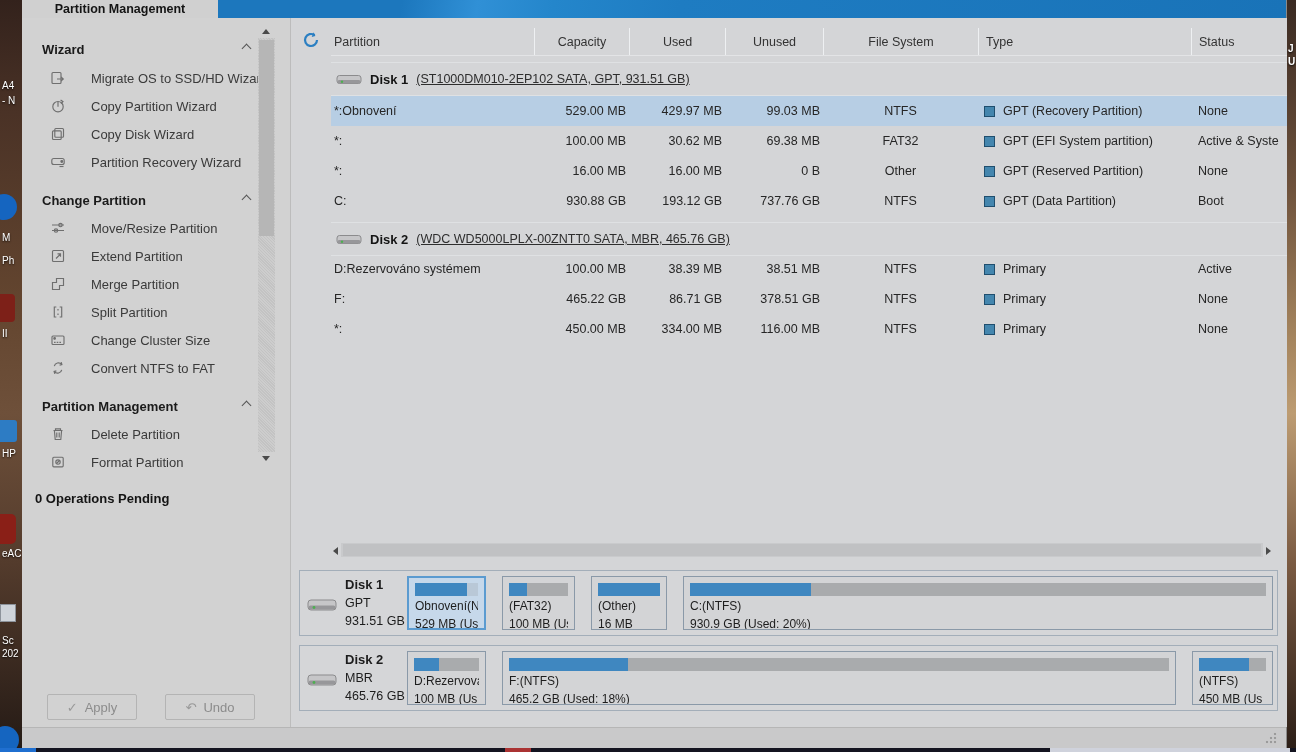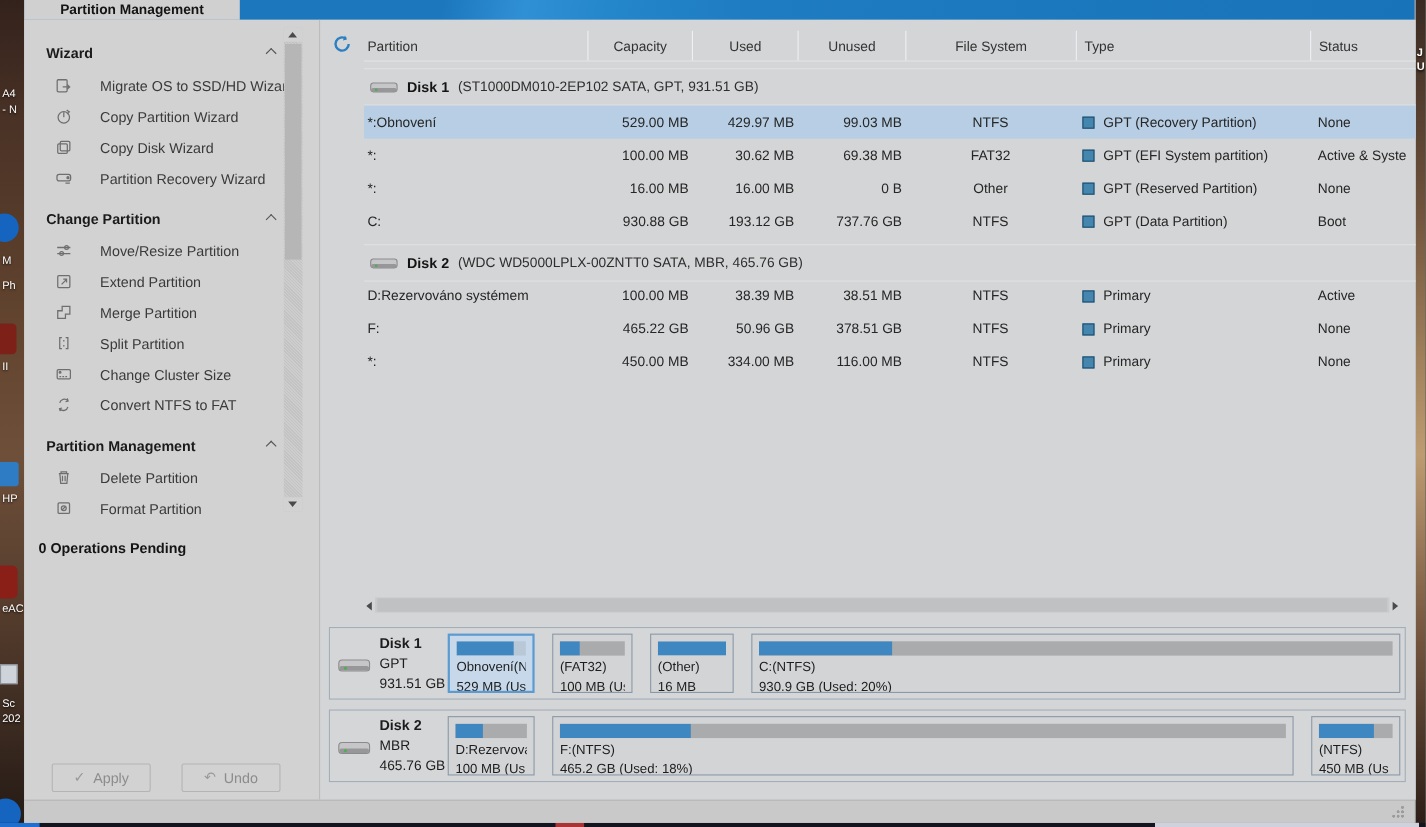--- a/index.html
+++ b/index.html
@@ -72,21 +72,21 @@
     font-size:12.5px; color:#333; border-bottom:1px solid #e3e4e6; }
   .th { display:flex; align-items:center; justify-content:center; border-left:1px solid #eef0f2; overflow:hidden; }
   .th.nosep { border-left:none; }
   .th.al { justify-content:flex-start; padding-left:3px; }
   .th.al7 { justify-content:flex-start; padding-left:7px; }
 
   .group { position:absolute; left:40px; right:0; height:34px; padding-left:5px;
     border-top:1px solid #dfe1e3; border-bottom:1px solid #dfe1e3;
     display:flex; align-items:center; gap:8px; }
   .gname { font-weight:bold; font-size:13px; color:#141414; }
-  .gdetails { font-size:12.5px; color:#2e2e2e; }
+  .gdetails { font-size:12.5px; color:#2e2e2e;text-decoration:underline; }
   .group1 { top:44px; } .group2 { top:204px; }
 
   .rows { position:absolute; left:40px; right:0; }
   .rows1 { top:78px; } .rows2 { top:236px; }
   .trow { height:30px; font-size:12.5px; color:#262626; align-items:center; }
   .trow.selected { background:#b7cee4; }
   .c { overflow:hidden; white-space:nowrap; }
   .c-name { padding-left:3px; }
   .c-num { text-align:right; padding-right:3px; }
   .c-fs { text-align:center; }
@@ -385,21 +385,21 @@
         <div class="c c-fs">NTFS</div>
         <div class="c c-type">
             <span class="sq"></span>
             <span>Primary</span>
           </div>
         <div class="c c-status">Active</div>
       </div>
       <div class="trow grid7">
         <div class="c c-name">F:</div>
         <div class="c c-num">465.22 GB</div>
-        <div class="c c-num">50.96 GB</div>
+        <div class="c c-num">86.71 GB</div>
         <div class="c c-num">378.51 GB</div>
         <div class="c c-fs">NTFS</div>
         <div class="c c-type">
             <span class="sq"></span>
             <span>Primary</span>
           </div>
         <div class="c c-status">None</div>
       </div>
       <div class="trow grid7">
         <div class="c c-name">*:</div>

